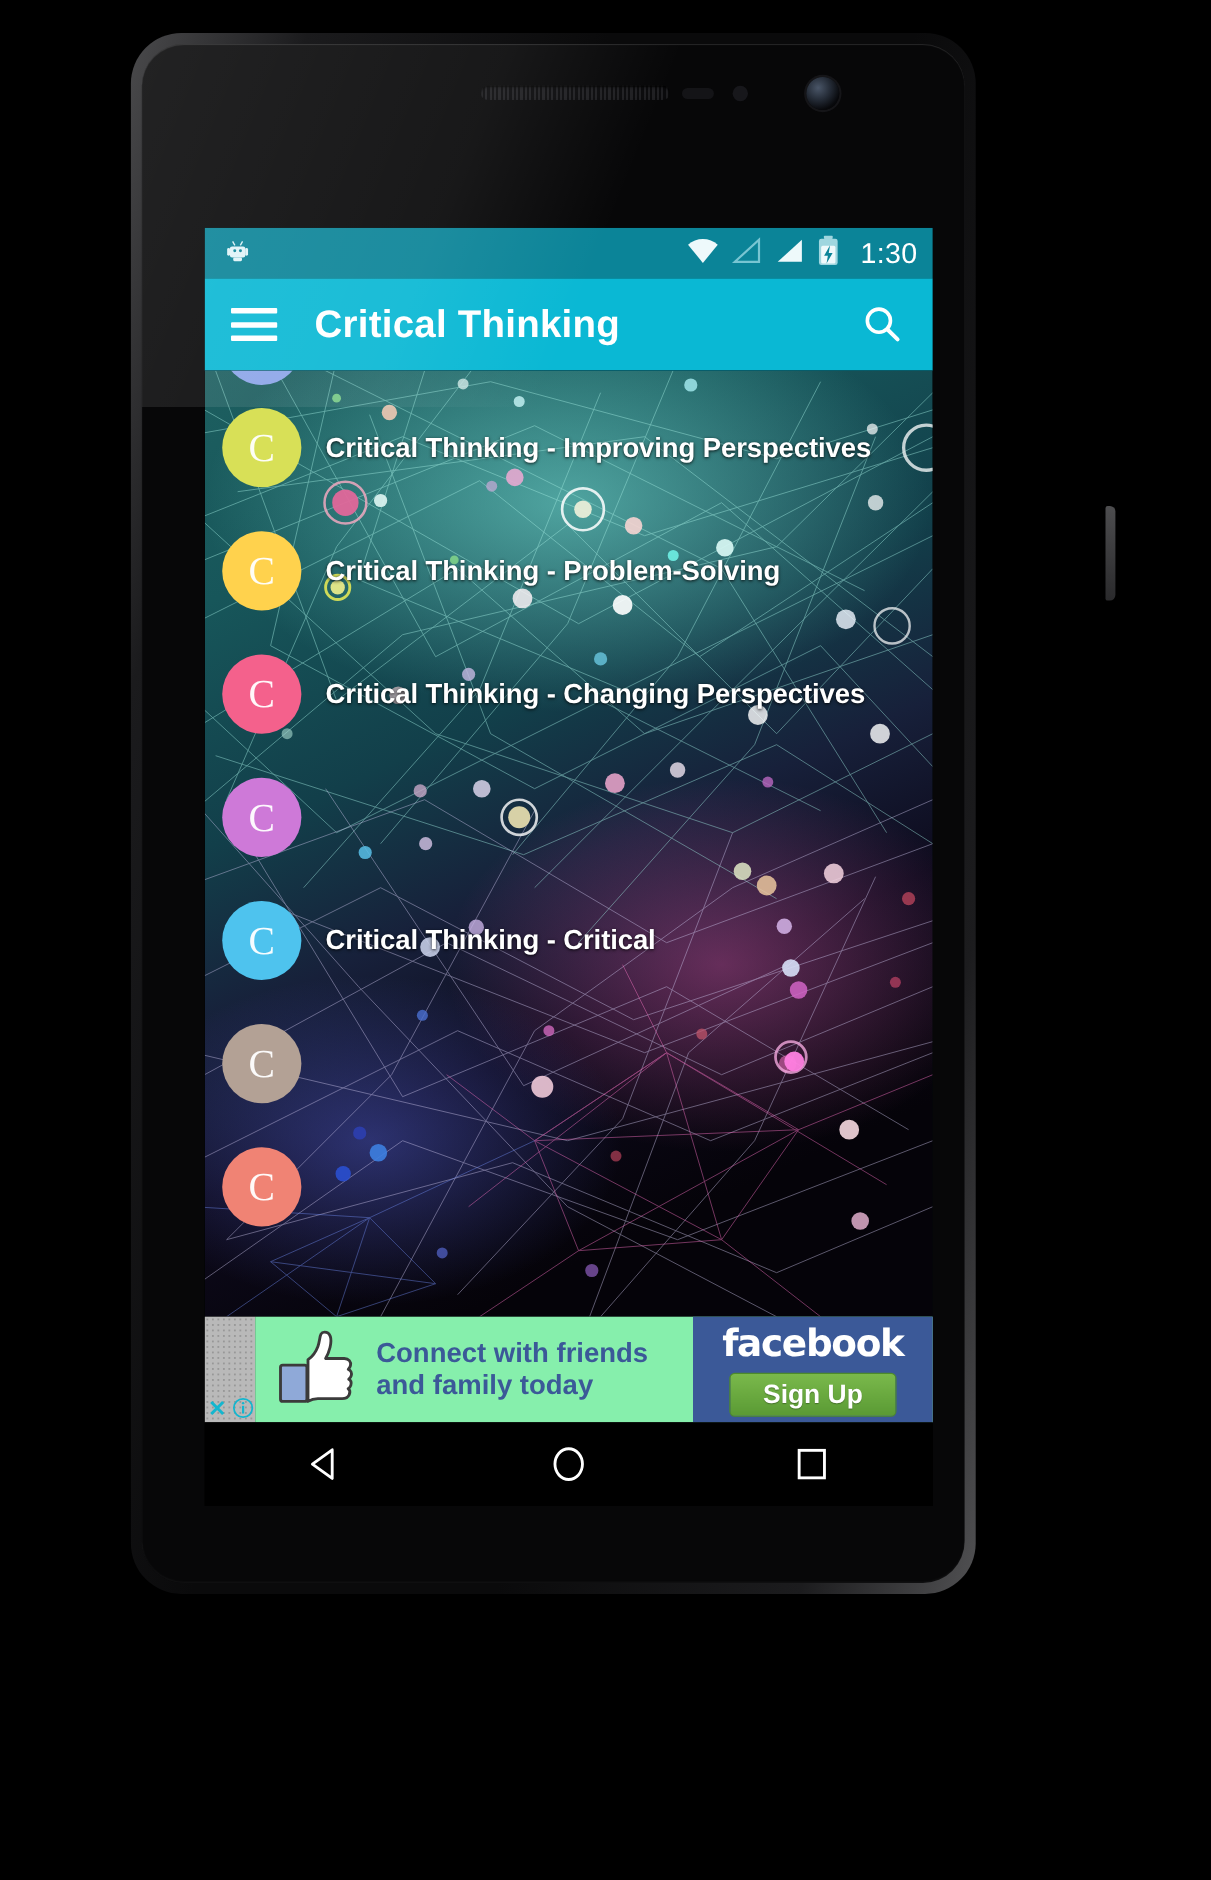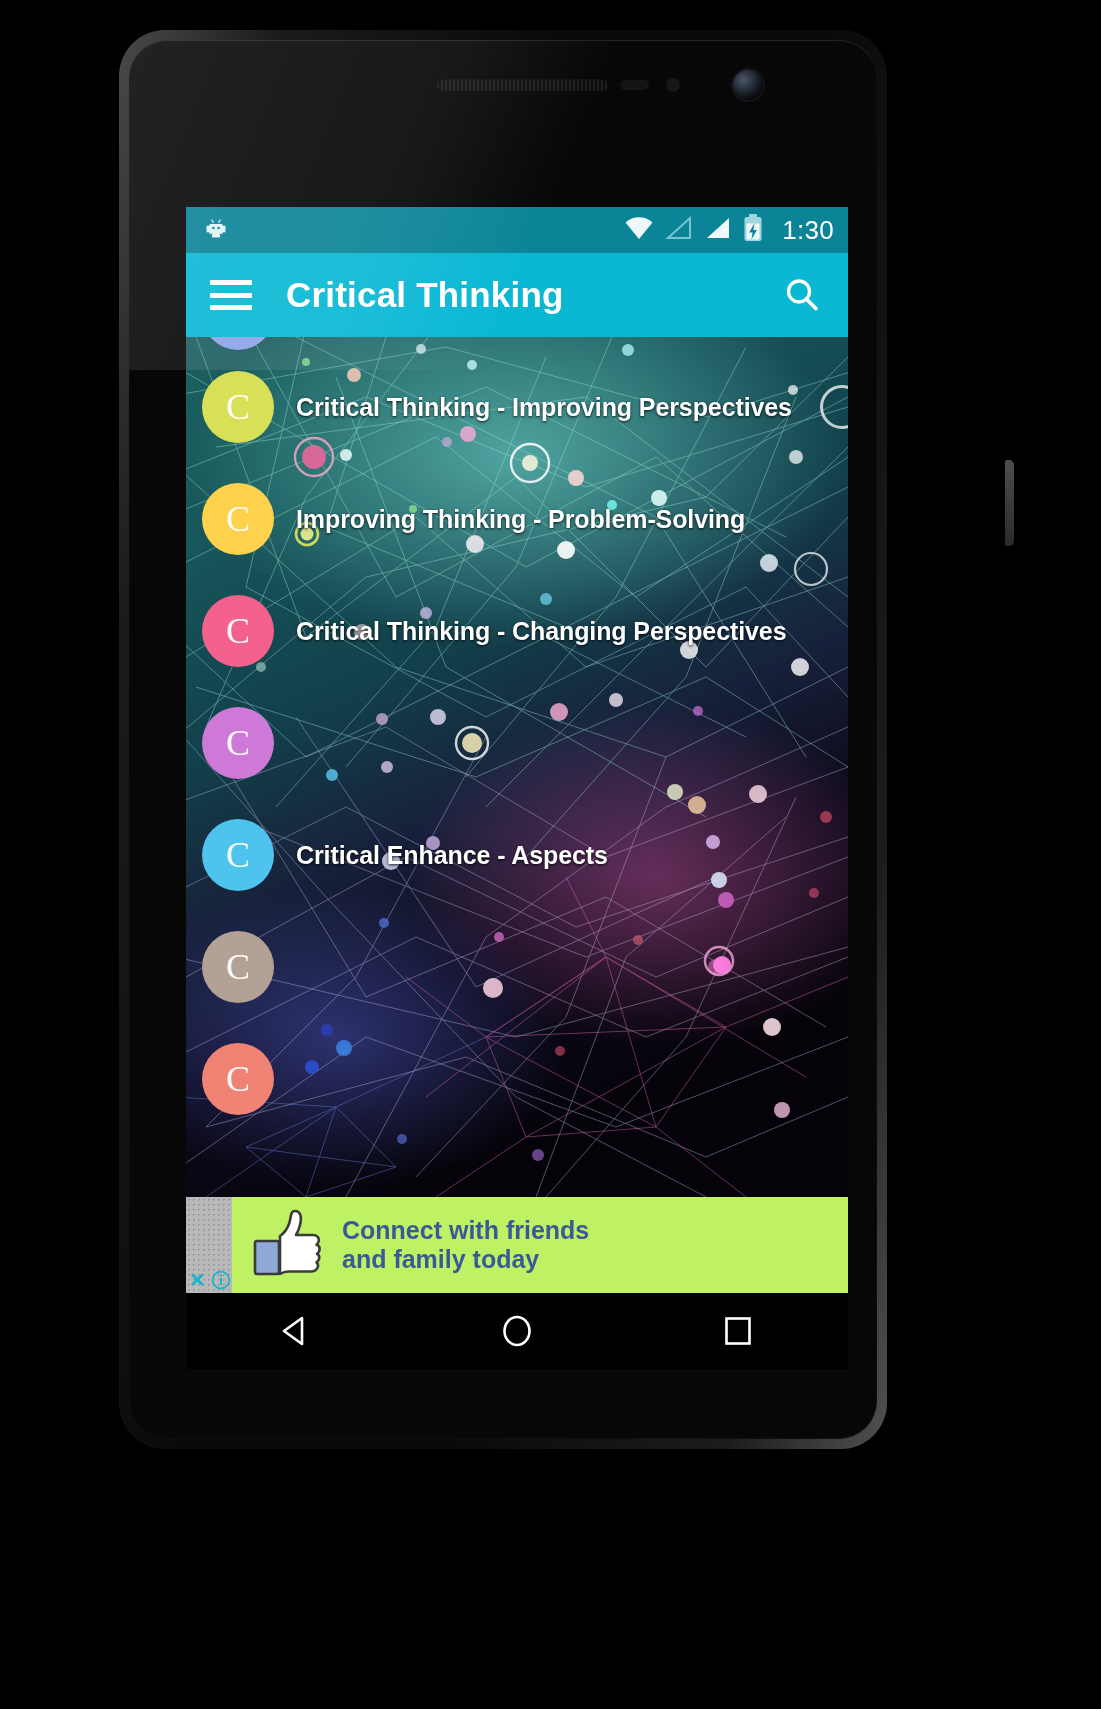--- a/index.html
+++ b/index.html
@@ -94,21 +94,21 @@
 
   
   #ad-banner{ position:relative; height:96px; background:#0c0c0c; display:flex; z-index:5; }
   #ad-left-tab{ width:46px; background:#b9b9b9;
     background-image:radial-gradient(rgba(0,0,0,.18) 1px, transparent 1px);
     background-size:5px 5px;
     display:flex; flex-direction:column; justify-content:flex-end; }
   #ad-controls{ display:flex; align-items:center; height:26px; }
   .ad-ctl{ width:23px; height:26px; display:flex; align-items:center; justify-content:center;
     color:#13b6cf; font-size:20px; font-weight:700; cursor:pointer; }
-  #ad-body{ flex:1; display:flex; background:#bef264; }
+  #ad-body{ flex:1; display:flex; background:#86efac; }
   #ad-white{ flex:1; display:flex; align-items:center; padding-left:18px; gap:18px; }
   #ad-text{ color:#3b5998; font-size:25px; font-weight:700; line-height:1.18; }
   #ad-blue{ width:218px; background:#3b5998; display:flex; flex-direction:column;
     align-items:center; justify-content:center; gap:6px; }
   #fb-wordmark{ color:#fff; font-size:34px; font-weight:700; letter-spacing:-1.2px;
     font-family:"DejaVu Sans", sans-serif; }
   #fb-signup{ background:linear-gradient(180deg,#7ab94b,#5a9a34); border:1px solid #4d8a2b;
     border-radius:5px; color:#fff; font-size:24px; font-weight:700; padding:5px 30px;
     cursor:pointer; text-shadow:0 1px 1px rgba(0,0,0,.3); }
 
@@ -369,41 +369,41 @@
               <span>C</span>
             </div>
             <div class="item-label">Critical Thinking - Improving Perspectives</div>
             <div class="edge-circle"></div>
           </div>
 
           <div class="list-item">
             <div class="avatar" style="background:#ffd24d;">
               <span>C</span>
             </div>
-            <div class="item-label">Improving Thinking - Problem-Solving</div>
+            <div class="item-label">Critical Thinking - Problem-Solving</div>
           </div>
 
           <div class="list-item">
             <div class="avatar" style="background:#f4618c;">
               <span>C</span>
             </div>
             <div class="item-label">Critical Thinking - Changing Perspectives</div>
           </div>
 
           <div class="list-item">
             <div class="avatar" style="background:#ce79d8;">
               <span>C</span>
             </div>
           </div>
 
           <div class="list-item">
             <div class="avatar" style="background:#4ec3ee;">
               <span>C</span>
             </div>
-            <div class="item-label">Critical Enhance - Aspects</div>
+            <div class="item-label">Critical Thinking - Critical</div>
           </div>
 
           <div class="list-item">
             <div class="avatar" style="background:#b3a195;">
               <span>C</span>
             </div>
           </div>
 
           <div class="list-item">
             <div class="avatar" style="background:#f08374;">
@@ -437,20 +437,24 @@
                          C68.3 55.3 66.5 56.4 66.5 56.4 C68 57.6 68.4 59.8 67.5 61.8 C66.5 64 64.4 65.5 61 65.5
                          L39 65.5 C34 65.5 30 68 30 68 Z" fill="#ffffff" stroke="#3b3b3b" stroke-width="2.6" stroke-linejoin="round"></path>
                 <rect x="5" y="35" width="24" height="33" rx="2" fill="#8fa9d8" stroke="#3b3b3b" stroke-width="2.6"></rect>
               </svg>
             </span>
             <div id="ad-text">
               <div>Connect with friends</div>
               <div>and family today</div>
             </div>
           </div>
+          <div id="ad-blue">
+            <div id="fb-wordmark">facebook</div>
+            <div id="fb-signup">Sign Up</div>
+          </div>
         </div>
       </div>
 
       <div id="nav-bar">
         <div class="nav-btn">
           <svg width="40" height="40" viewBox="0 0 40 40">
             <path d="M26 7 L8 20 L26 33 Z" fill="none" stroke="#fff" stroke-width="2.6" stroke-linejoin="round"></path>
           </svg>
         </div>
         <div class="nav-btn">

